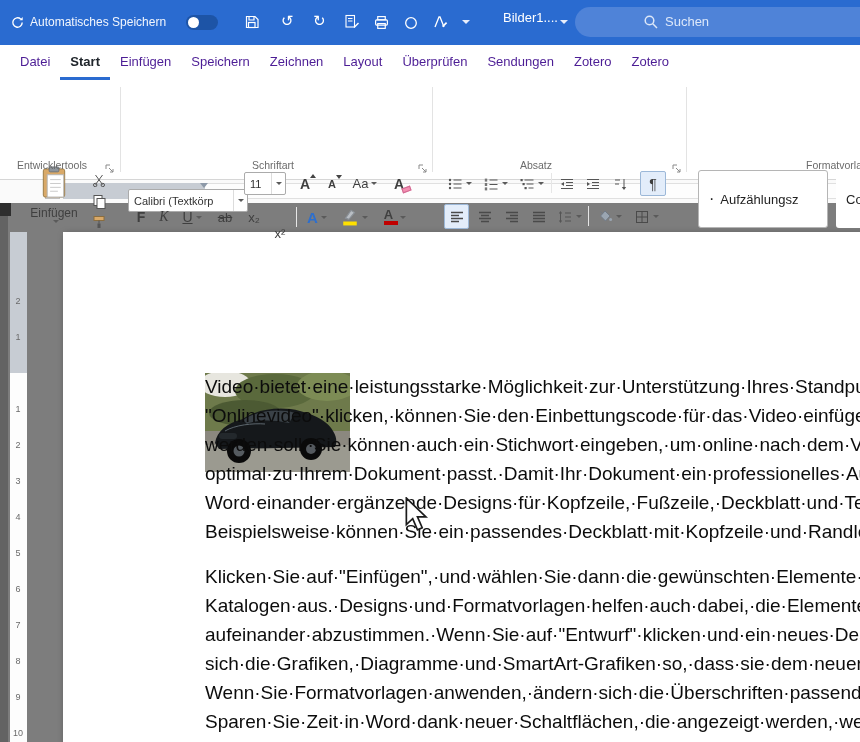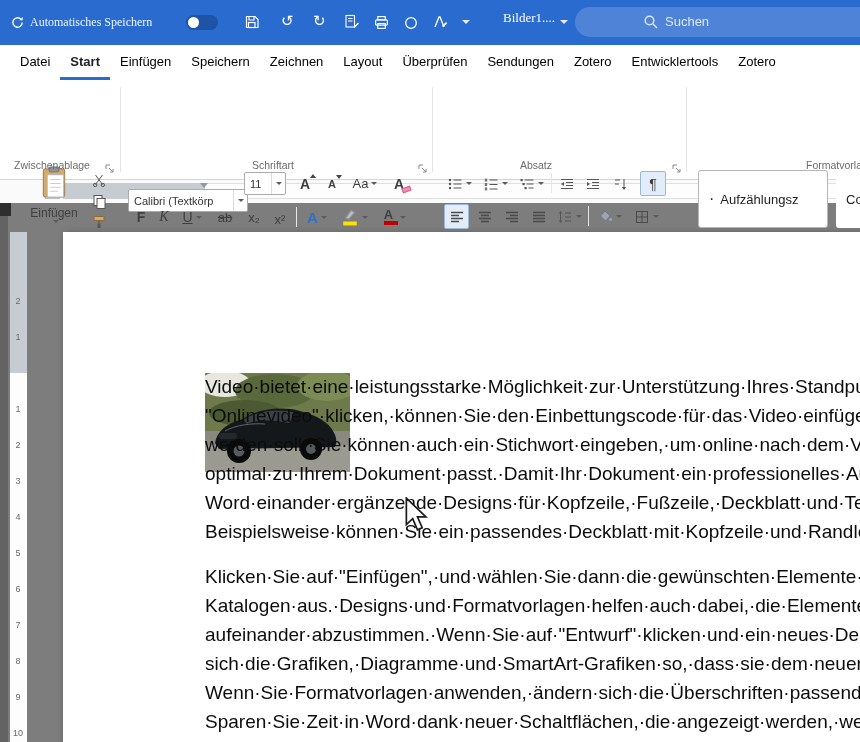--- a/index.html
+++ b/index.html
@@ -1,33 +1,33 @@
 <!DOCTYPE html>
 <html><head>
 <meta charset="utf-8">
 <style>
   * { margin:0; padding:0; box-sizing:border-box; }
   html,body { width:860px; height:742px; overflow:hidden; position:relative;
     font-family:"Liberation Sans","DejaVu Sans",sans-serif; background:#7d7d7d; }
 
   
   .titlebar { position:absolute; left:0; top:0; width:860px; height:45px; background:#2a6bd0; color:#fff; z-index:40; }
-  .titlebar .abs { position:absolute;font-family:Liberation Serif, serif; }
+  .titlebar .abs { position:absolute; }
   .tb-label { font-size:12px; line-height:14px; color:#f2f6fd; white-space:nowrap; }
   .tb-toggle { width:32px; height:15px; border-radius:8px; background:#1d54a6; }
   .tb-toggle .knob { position:absolute; left:2px; top:2px; width:11px; height:11px; border-radius:50%; background:#fff; }
   .tb-glyph { font-family:"DejaVu Sans",sans-serif; font-size:15px; color:#fff; line-height:16px; }
   .chev-w { width:0; height:0; border-left:4px solid transparent; border-right:4px solid transparent; border-top:4px solid #e8eefb; display:inline-block; }
   .doc-title { font-size:13px; color:#fff; white-space:nowrap; }
   .searchbox { position:absolute; left:575px; top:7px; width:340px; height:30px; border-radius:15px; background:#4f83d8; }
   .search-label { position:absolute; left:90px; top:7px; font-size:13px; color:#dde8fa; }
 
   
   .tabsrow { position:absolute; top:45px; left:0; width:860px; height:35px; background:#fff; display:flex; padding-left:10px; z-index:39; overflow:hidden; }
-  .tab { padding:0 10px; line-height:34px; font-size:13px; color:#000000; white-space:nowrap; cursor:default; }
+  .tab { padding:0 10px; line-height:34px; font-size:13px; color:#4c1d95; white-space:nowrap; cursor:default; }
   .tab.active { font-weight:bold; color:#20262c; box-shadow:inset 0 -3px 0 #2a6bd0; }
 
   
   .ribbon { position:absolute; top:80px; left:0; width:860px; height:100px; background:#fff; border-bottom:1px solid #d6d6d6; z-index:38; }
   .gsep { position:absolute; top:7px; bottom:7px; width:1px; background:#e3e3e3; }
   .glabel { position:absolute; top:79px; font-size:10.5px; color:#6b6b6b; text-align:center; white-space:nowrap; }
   .launcher { position:absolute; top:80px; width:11px; height:11px; cursor:pointer; }
   .vdiv { position:absolute; width:1px; height:20px; background:#e6e6e6; }
   .rbtn { position:absolute; display:flex; align-items:center; justify-content:center; background:none; border:none; cursor:pointer; color:#3f3f3f; }
   .rbtn.sel { background:#e3edfa; border:1px solid #9cb8d8; border-radius:2px; }
@@ -139,21 +139,20 @@
 <nav class="tabsrow">
     <span class="tab">Datei</span>
     <span class="tab active">Start</span>
     <span class="tab">Einfügen</span>
     <span class="tab">Speichern</span>
     <span class="tab">Zeichnen</span>
     <span class="tab">Layout</span>
     <span class="tab">Überprüfen</span>
     <span class="tab">Sendungen</span>
     <span class="tab">Zotero</span>
-    <span class="tab">Entwicklertools</span>
     <span class="tab">Zotero</span>
   </nav>
 
 <div class="ribbon">
 
   <div class="paste-btn">
     <span>
       <svg width="28" height="33" viewBox="0 0 28 34">
           <rect x="3" y="3" width="22" height="29" rx="2" fill="#d9a968" stroke="#9a7b45"></rect>
           <rect x="9" y="1" width="10" height="5" rx="1" fill="#8e959c" stroke="#6d747b"></rect>
@@ -177,21 +176,21 @@
         <rect x="5" y="4.5" width="8" height="10" fill="#fff" stroke="#555"></rect>
       </svg>
   </button>
   <button class="rbtn" style="left:88px;top:132px;width:22px;height:20px">
     <svg width="14" height="14" viewBox="0 0 14 14">
         <rect x="2" y="1.5" width="10" height="4" fill="#d9a968" stroke="#8a6d3f"></rect>
         <path d="M7 5.5v3" stroke="#555" fill="none"></path>
         <rect x="5.5" y="8.5" width="3" height="4.5" fill="#555"></rect>
       </svg>
   </button>
-  <span class="glabel" style="left:0;width:104px">Zwischenablage</span>
+  <span class="glabel" style="left:0;width:104px">Entwicklertools</span>
   <span class="launcher" style="left:104px">
     <svg width="11" height="11" viewBox="0 0 11 11">
         <path d="M2 2h4M2 2v4" stroke="#8a8a8a" fill="none"></path>
         <path d="M5 5l4 4M9 6v3H6" stroke="#8a8a8a" fill="none"></path>
       </svg>
   </span>
   <div class="gsep" style="left:120px"></div>
 
   <div class="combo" style="left:128px;top:109px;width:120px">
     <span class="ctext">Calibri (Textkörp</span>
@@ -231,21 +230,21 @@
   <button class="rbtn" style="left:176px;top:125px;width:32px;height:24px">
     <span class="letter und-l">U</span>
       <i class="chev"></i>
   </button>
   <button class="rbtn" style="left:212px;top:125px;width:26px;height:24px">
     <span class="letter strike-l">ab</span>
   </button>
   <button class="rbtn" style="left:242px;top:125px;width:24px;height:24px">
     <span class="letter" style="font-size:13px">x₂</span>
   </button>
-  <button class="rbtn" style="left:268px;top:127px;width:24px;height:24px">
+  <button class="rbtn" style="left:268px;top:141px;width:24px;height:24px">
     <span class="letter" style="font-size:13px">x²</span>
   </button>
   <div class="vdiv" style="left:296px;top:127px"></div>
   <button class="rbtn" style="left:302px;top:125px;width:30px;height:24px">
     <span class="fx-l">A</span>
       <i class="chev"></i>
   </button>
   <button class="rbtn" style="left:336px;top:125px;width:36px;height:24px">
     <span style="position:relative;width:18px;height:18px">
       <svg width="18" height="18" viewBox="0 0 16 16">

